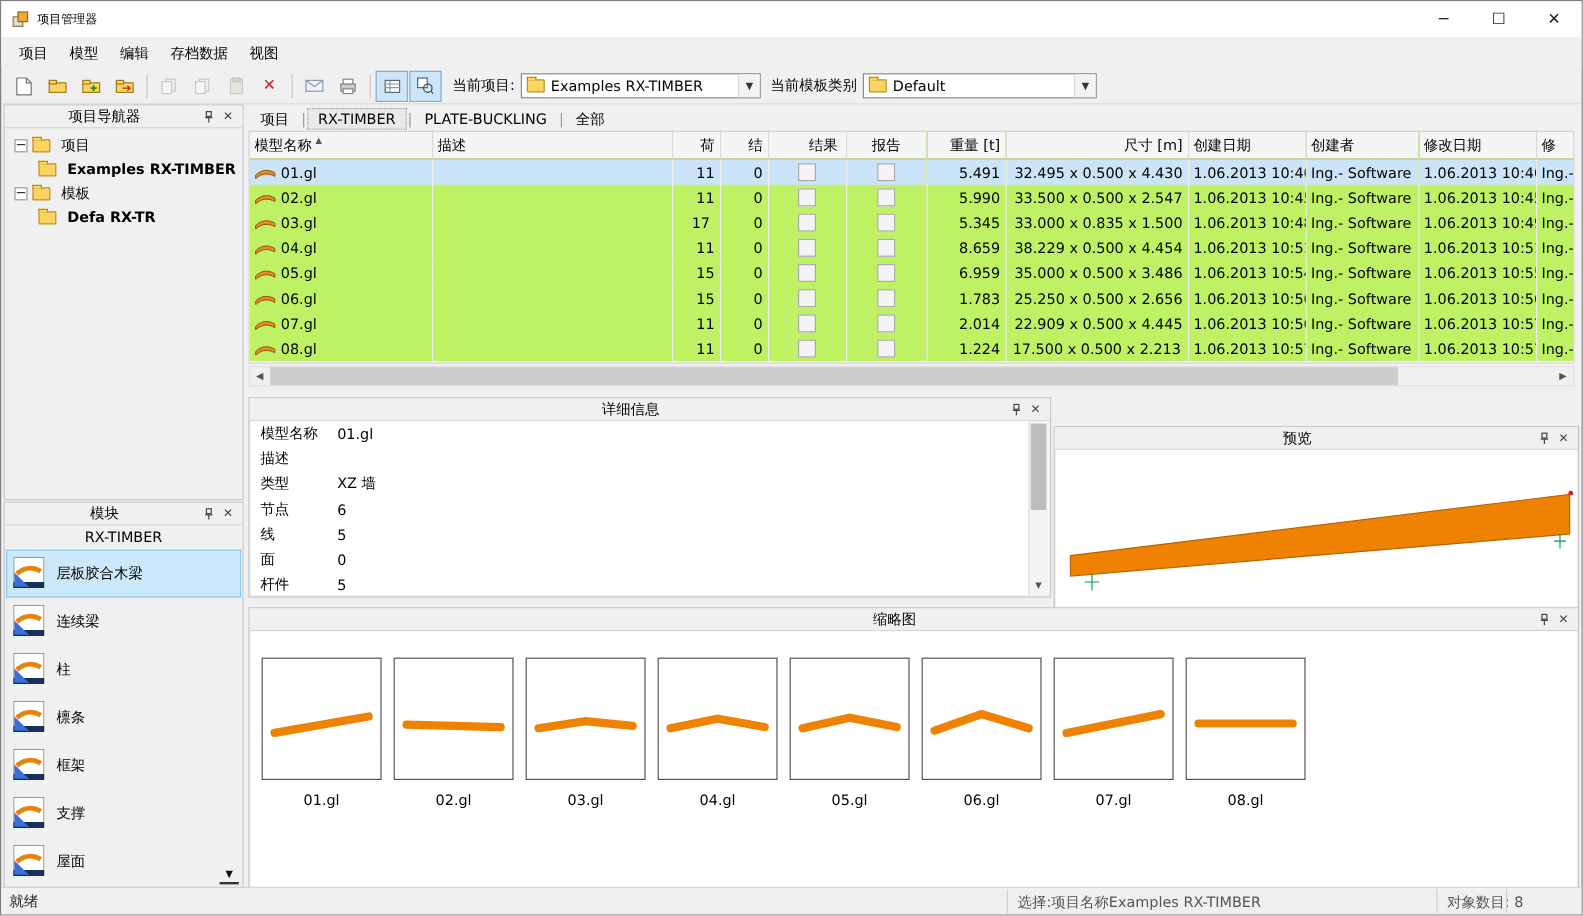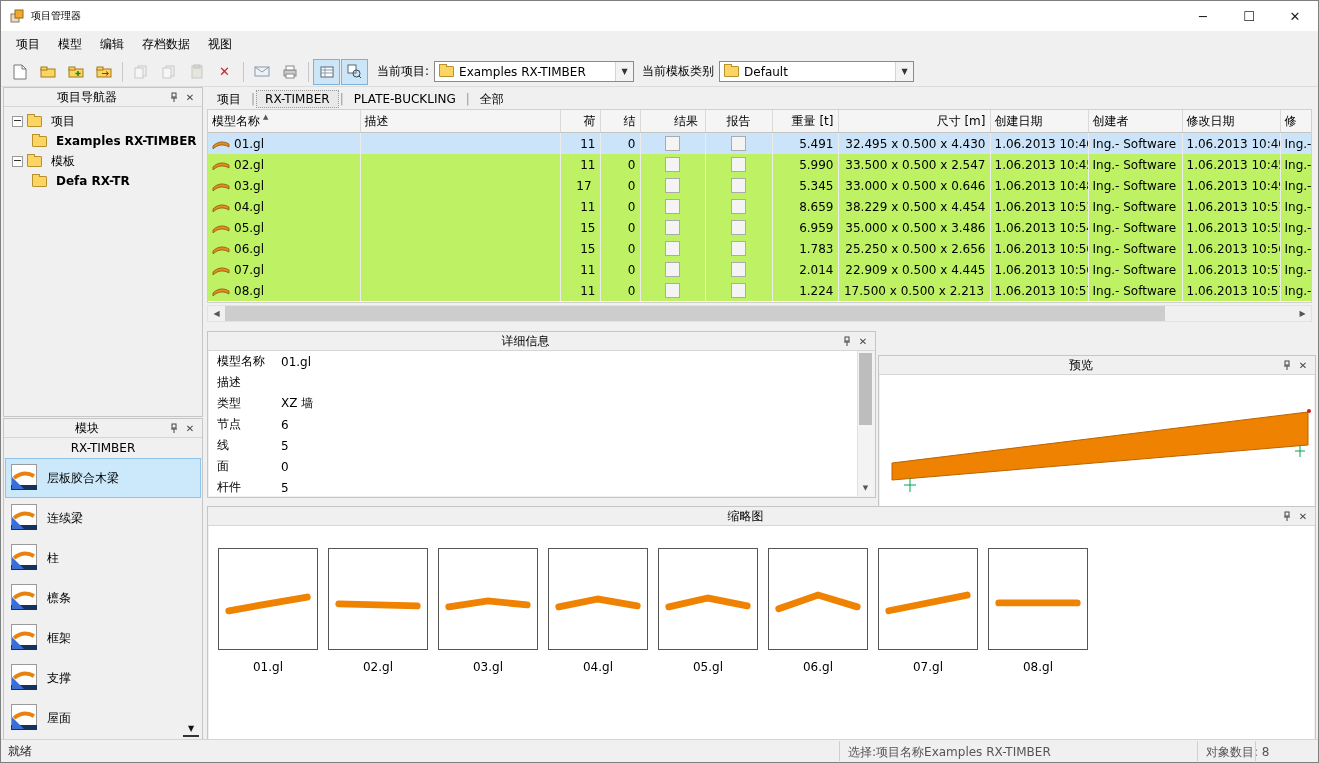--- a/index.html
+++ b/index.html
@@ -461,21 +461,21 @@
             <td style="text-align: left;"></td>
             <td style="text-align: center; padding-left: 12px;">17</td>
             <td style="text-align: right;">0</td>
             <td style="text-align: center;">
               <div class="cb"></div>
             </td>
             <td style="text-align: center;">
               <div class="cb"></div>
             </td>
             <td style="text-align: right;">5.345</td>
-            <td style="text-align: right;">33.000 x 0.500 x 0.646</td>
+            <td style="text-align: right;">33.000 x 0.835 x 1.500</td>
             <td style="text-align: left;">1.06.2013 10:48</td>
             <td style="text-align: left;">Ing.- Software</td>
             <td style="text-align: left;">1.06.2013 10:49</td>
             <td style="text-align: left;">Ing.- S</td>
           </tr>
           <tr>
             <td style="text-align: left;">
               <span class="name-cell">
                 <span class="beam-ic">
                   <svg width="18" height="11">

